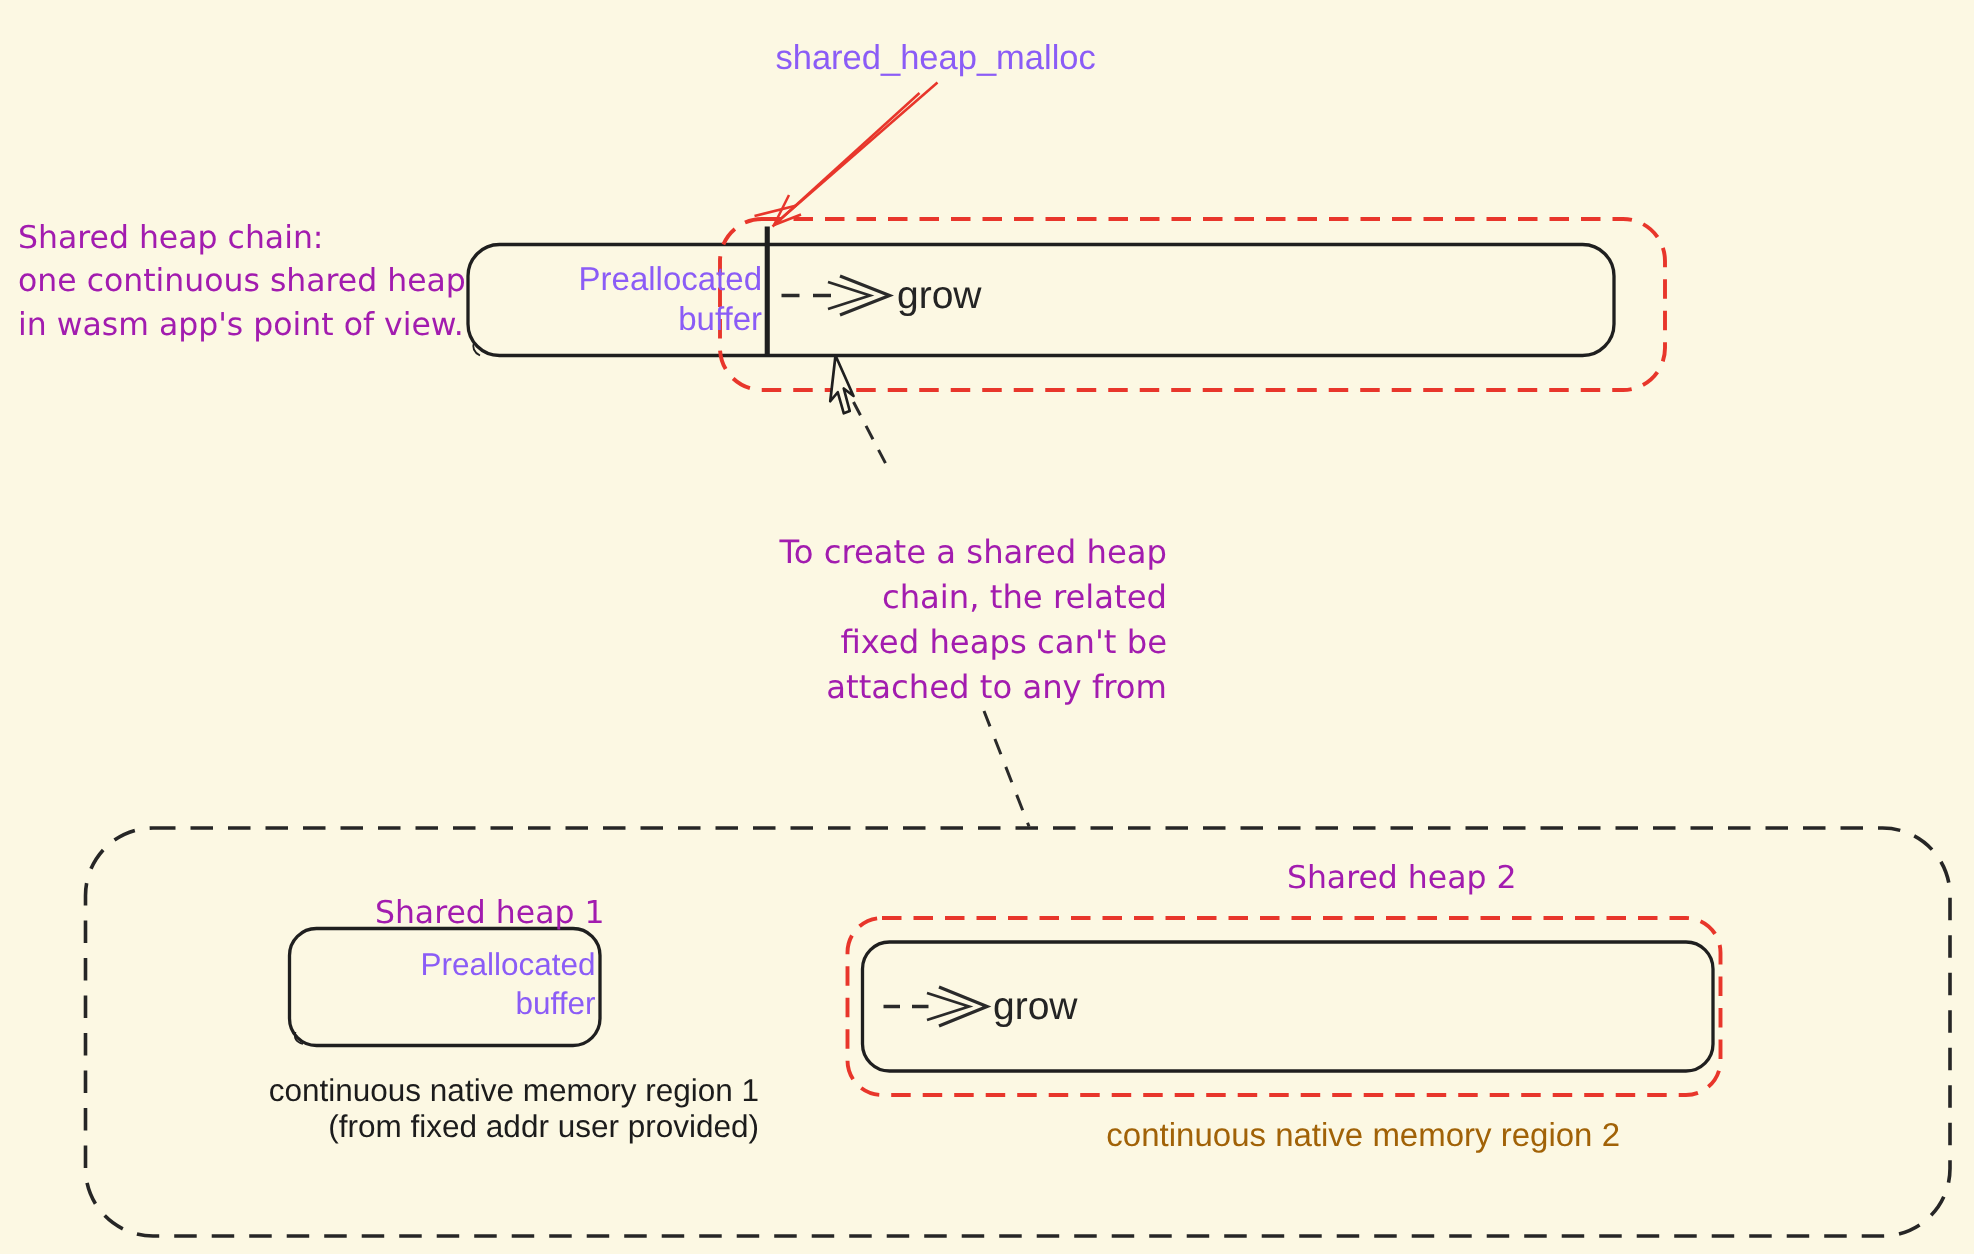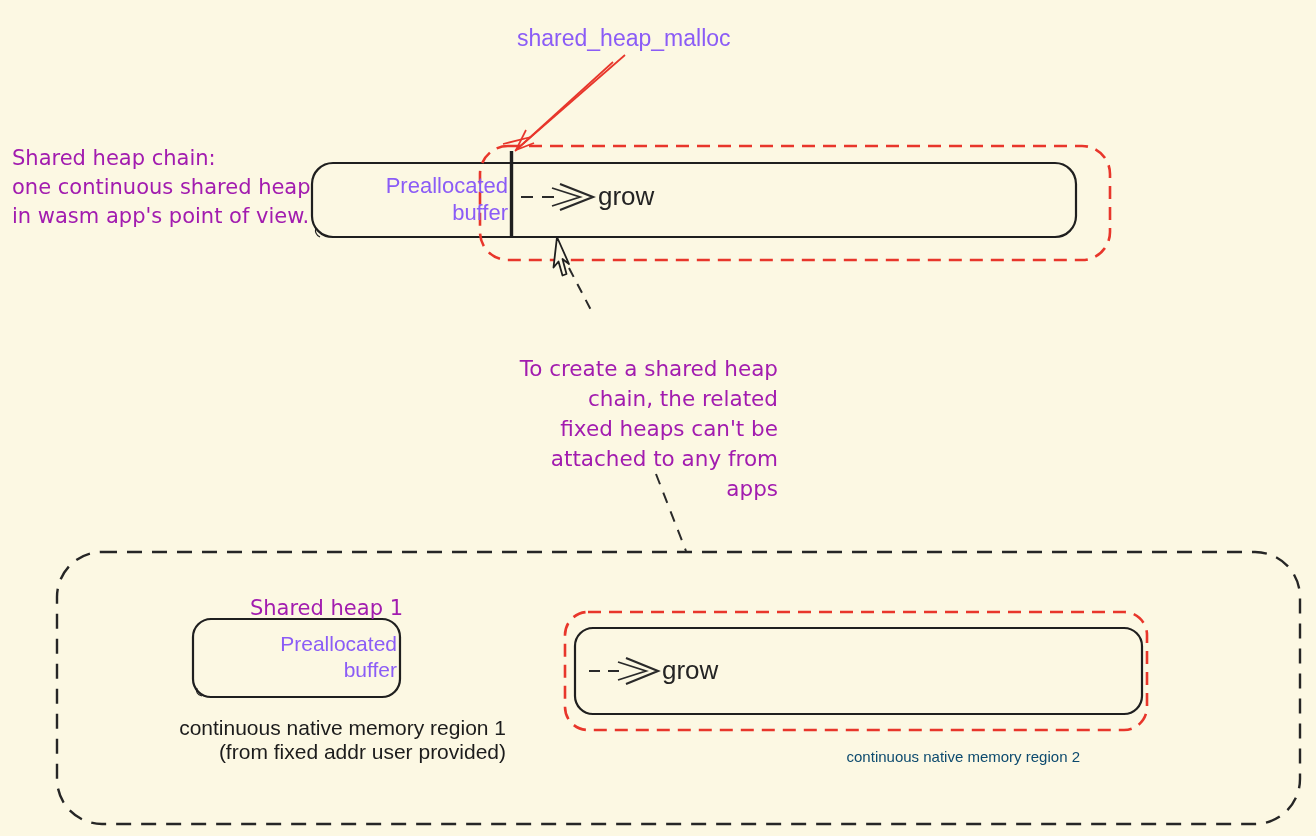--- a/index.html
+++ b/index.html
@@ -23,21 +23,21 @@
   .malloc-label{left:517px;top:25px;font-size:23px;}
   .left-note{left:12px;top:144px;font-size:21px;line-height:29px;}
   .prealloc-top{left:318px;top:172px;width:190px;font-size:22px;line-height:27px;}
   .grow-top{left:598px;top:181px;font-size:26px;color:#242424;}
   .mid-note{left:468px;top:318px;width:310px;font-size:21.5px;line-height:30px;margin-top:36px;}
   .heap1-title{left:193px;top:576px;width:210px;font-size:21px;margin-top:20px;}
   .heap2-title{left:711px;top:573px;width:300px;font-size:21px;}
   .prealloc-bottom{left:196px;top:631px;width:201px;font-size:21px;line-height:26px;}
   .grow-bottom{left:662px;top:655px;font-size:26px;color:#242424;}
   .caption1{left:106px;top:716px;width:400px;font-size:21px;line-height:23.5px;color:#1C1C1C;}
-  .caption2{left:680px;top:745px;width:400px;font-size:15px;line-height:23.5px;color:#0c4a6e;}
+  .caption2{left:680px;top:745px;width:400px;font-size:22px;line-height:23.5px;color:#a16207;}
 </style>
 </head>
 <body>
 
 <div class="stage">
 
   <svg class="overlay" viewBox="0 0 1316 836" aria-hidden="true">
 
     <rect x="312" y="163" width="764" height="74" rx="21" ry="21" fill="none" stroke="#1F1F1F" stroke-width="2.2"></rect>
 
@@ -92,25 +92,25 @@
     <div>buffer</div>
   </div>
 
   <div class="txt arial-font grow-top">grow</div>
 
   <div class="txt rounded-font center mid-note">
     <div>To create a shared heap</div>
     <div>chain, the related</div>
     <div>fixed heaps can't be</div>
     <div>attached to any from</div>
-    <div>apps</div>
   </div>
 
   <div class="txt rounded-font center heap1-title">Shared heap 1</div>
 
+  <div class="txt rounded-font center heap2-title">Shared heap 2</div>
 
   <div class="txt arial-font red center prealloc-bottom">
     <div>Preallocated</div>
     <div>buffer</div>
   </div>
 
   <div class="txt arial-font grow-bottom">grow</div>
 
   <div class="txt arial-font center caption1">
     <div>continuous native memory region 1</div>

